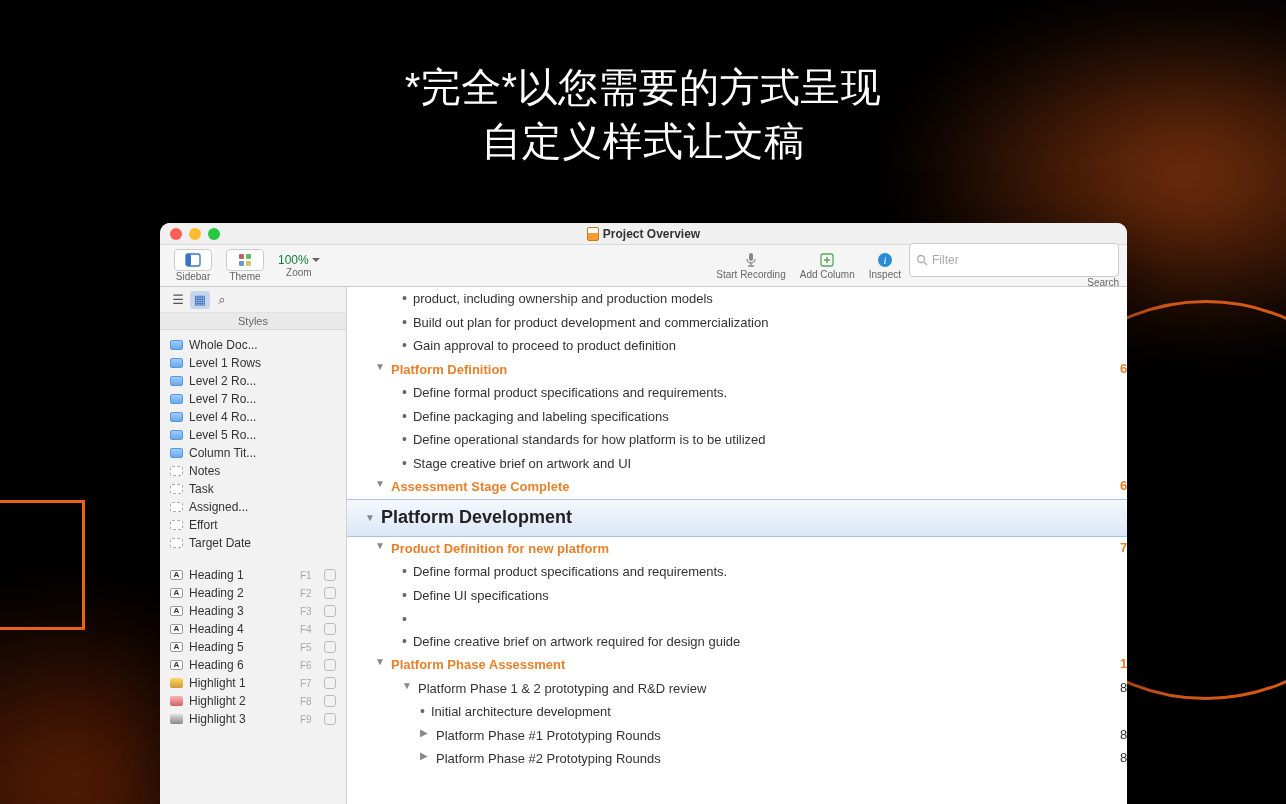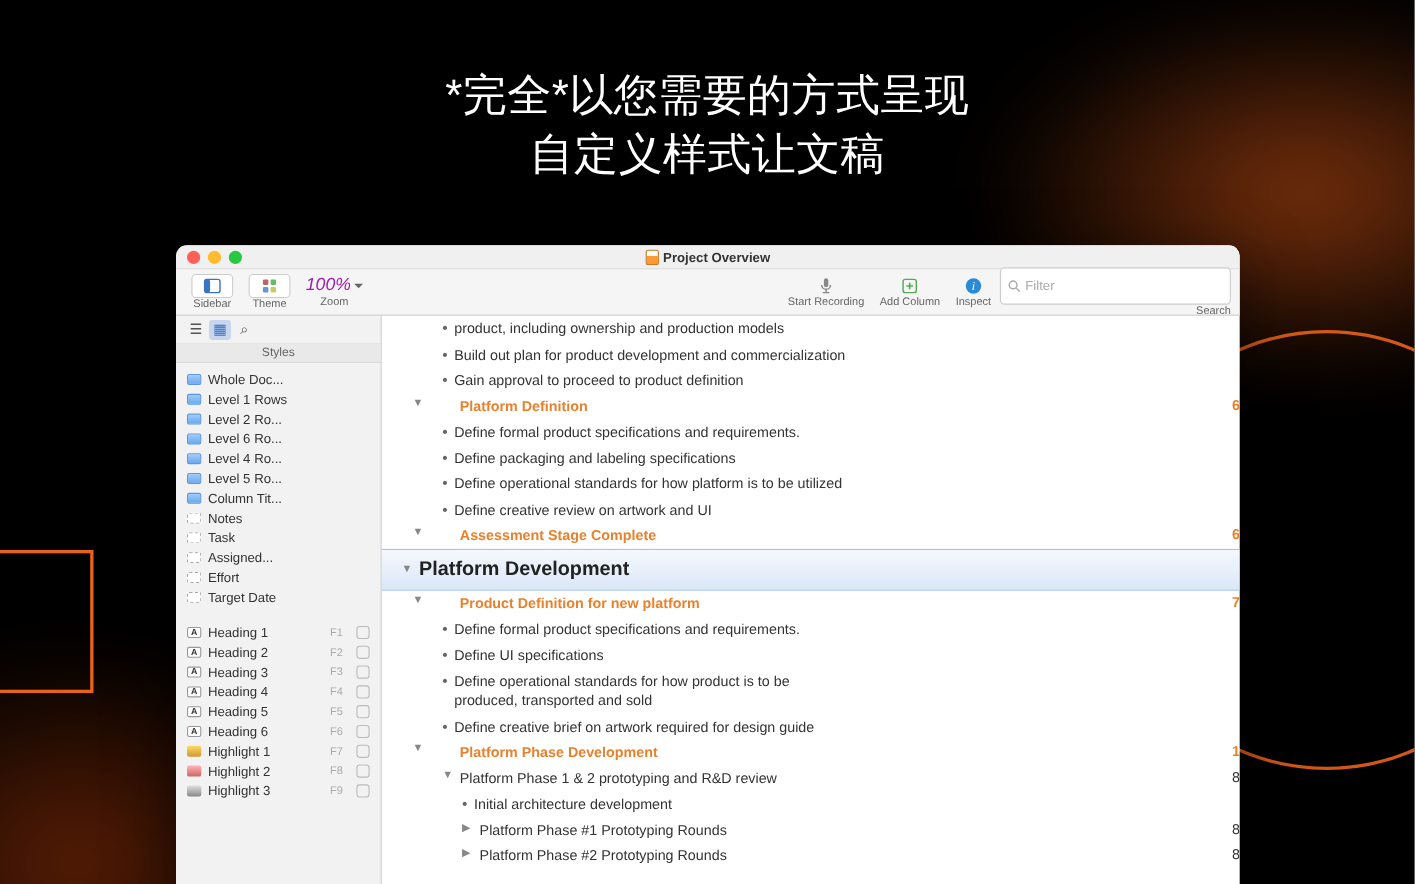--- a/index.html
+++ b/index.html
@@ -35,21 +35,21 @@
   font-size: 12px; font-weight: 600; color: #333; display: flex; align-items: center;
   justify-content: center; gap: 4px; }
 .title-icon { width: 12px; height: 14px; background: linear-gradient(#fff 40%, #ff9933 40%);
   border: 1px solid #cc7722; border-radius: 2px; display: inline-block; }
 .toolbar { height: 42px; background: #f5f5f5; border-bottom: 1px solid #ccc;
   display: flex; align-items: center; padding: 0 8px; gap: 2px; position: relative; }
 .tb-group { display: flex; flex-direction: column; align-items: center; font-size: 10px;
   color: #666; padding: 0 6px; }
 .tb-btn { width: 38px; height: 22px; background: #fff; border: 1px solid #ccc;
   border-radius: 4px; display: flex; align-items: center; justify-content: center; }
-.tb-zoom { font-size: 16px; color: #a21caf; display: flex; align-items: center; gap: 3px; font-style: italic; }
+.tb-zoom { font-size: 12px; color: #15803d; display: flex; align-items: center; gap: 3px; }
 .tb-zoom::after { content: ""; border: 4px solid transparent; border-top-color: #666; margin-top: 3px;}
 .tb-spacer { flex: 1; }
 .tb-icon { width: 18px; height: 18px; }
 .search-box { display: flex; align-items: center; background: #fff; border: 1px solid #ccc;
   border-radius: 4px; height: 34px; width: 210px; padding: 0 6px; gap: 4px; color: #aaa;
   font-size: 12px; }
 .tb-right-group { display: flex; flex-direction: column; align-items: flex-end; font-size: 10px; color: #666;}
 
 .content { flex: 1; display: flex; overflow: hidden; }
 .sidebar { width: 187px; background: #f2f2f2; border-right: 1px solid #d0d0d0;
@@ -75,21 +75,21 @@
 .sr-label { flex: 1; white-space: nowrap; overflow: hidden; text-overflow: ellipsis;}
 .sr-key { font-size: 10px; color: #aaa; width: 18px; }
 .sr-chk { width: 12px; height: 12px; border: 1px solid #bbb; border-radius: 3px; }
 .outline { flex: 1; overflow: hidden; font-size: 13px; color: #333; position: relative; }
 .ol-row { display: flex; align-items: flex-start; padding: 3px 0; min-height: 22px; }
 .ol-indent { display: flex; align-items: flex-start; gap: 6px; }
 .ol-bullet { color: #666; font-size: 14px; }
 .ol-tri { font-size: 10px; color: #888; width: 10px; cursor: pointer; }
 .ol-text { color: #333; line-height: 1.35; max-width: 360px;}
 .ol-date { position: absolute; left: 773px; width: 80px; font-size: 13px; }
-.orange { color: #e8812c; font-weight: 600; margin-left: 27px; }
+.orange { color: #e8812c; font-weight: 600; }
 .orange-date { color: #e8812c; font-weight: 700; }
 .section-row { background: linear-gradient(#f5f8fd,#dbe7f7); border-top: 1px solid #a9c3e8;
   border-bottom: 1px solid #a9c3e8; height: 38px; display: flex; align-items: center;
   padding-left: 18px; font-size: 18px; font-weight: 700; color: #222; position: relative;}
 .section-row .ol-tri { margin-right: 6px; }
 svg { display: block; }
 </style>
 </head>
 <body>
 
@@ -192,21 +192,21 @@
             <div class="style-row">
        <span class="sr-icon blue"></span>
        <span class="sr-label">Level 1 Rows</span>
      </div>
             <div class="style-row">
        <span class="sr-icon blue"></span>
        <span class="sr-label">Level 2 Ro...</span>
      </div>
             <div class="style-row">
        <span class="sr-icon blue"></span>
-       <span class="sr-label">Level 6 Ro...</span>
+       <span class="sr-label">Level 7 Ro...</span>
      </div>
             <div class="style-row">
        <span class="sr-icon blue"></span>
        <span class="sr-label">Level 4 Ro...</span>
      </div>
             <div class="style-row">
        <span class="sr-icon blue"></span>
        <span class="sr-label">Level 5 Ro...</span>
      </div>
             <div class="style-row">
@@ -342,21 +342,21 @@
           <div class="ol-row">
     <div class="ol-indent" style="padding-left:55px">
       <span class="ol-bullet">•</span>
       <span class="ol-text">Define operational standards for how platform is to be utilized</span>
     </div>
 
   </div>
           <div class="ol-row">
     <div class="ol-indent" style="padding-left:55px">
       <span class="ol-bullet">•</span>
-      <span class="ol-text">Define creative review on artwork and UI</span>
+      <span class="ol-text">Stage creative brief on artwork and UI</span>
     </div>
 
   </div>
           <div class="ol-row">
     <div class="ol-indent" style="padding-left:28px">
       <span class="ol-tri">▼</span>
       <span class="ol-text orange">Assessment Stage Complete</span>
     </div>
     <span class="ol-date orange-date">6/15/21</span>
   </div>
@@ -382,35 +382,34 @@
           <div class="ol-row">
     <div class="ol-indent" style="padding-left:55px">
       <span class="ol-bullet">•</span>
       <span class="ol-text">Define UI specifications</span>
     </div>
 
   </div>
           <div class="ol-row">
     <div class="ol-indent" style="padding-left:55px">
       <span class="ol-bullet">•</span>
-      <span class="ol-text">Define operational standards for how product is to be produced, transported and sold</span>
     </div>
 
   </div>
           <div class="ol-row">
     <div class="ol-indent" style="padding-left:55px">
       <span class="ol-bullet">•</span>
       <span class="ol-text">Define creative brief on artwork required for design guide</span>
     </div>
 
   </div>
           <div class="ol-row">
     <div class="ol-indent" style="padding-left:28px">
       <span class="ol-tri">▼</span>
-      <span class="ol-text orange">Platform Phase Development</span>
+      <span class="ol-text orange">Platform Phase Assessment</span>
     </div>
     <span class="ol-date orange-date">11/1/21</span>
   </div>
           <div class="ol-row">
     <div class="ol-indent" style="padding-left:55px">
       <span class="ol-tri">▼</span>
       <span class="ol-text">Platform Phase 1 &amp; 2 prototyping and R&amp;D review</span>
     </div>
     <span class="ol-date">8/27/21</span>
 

